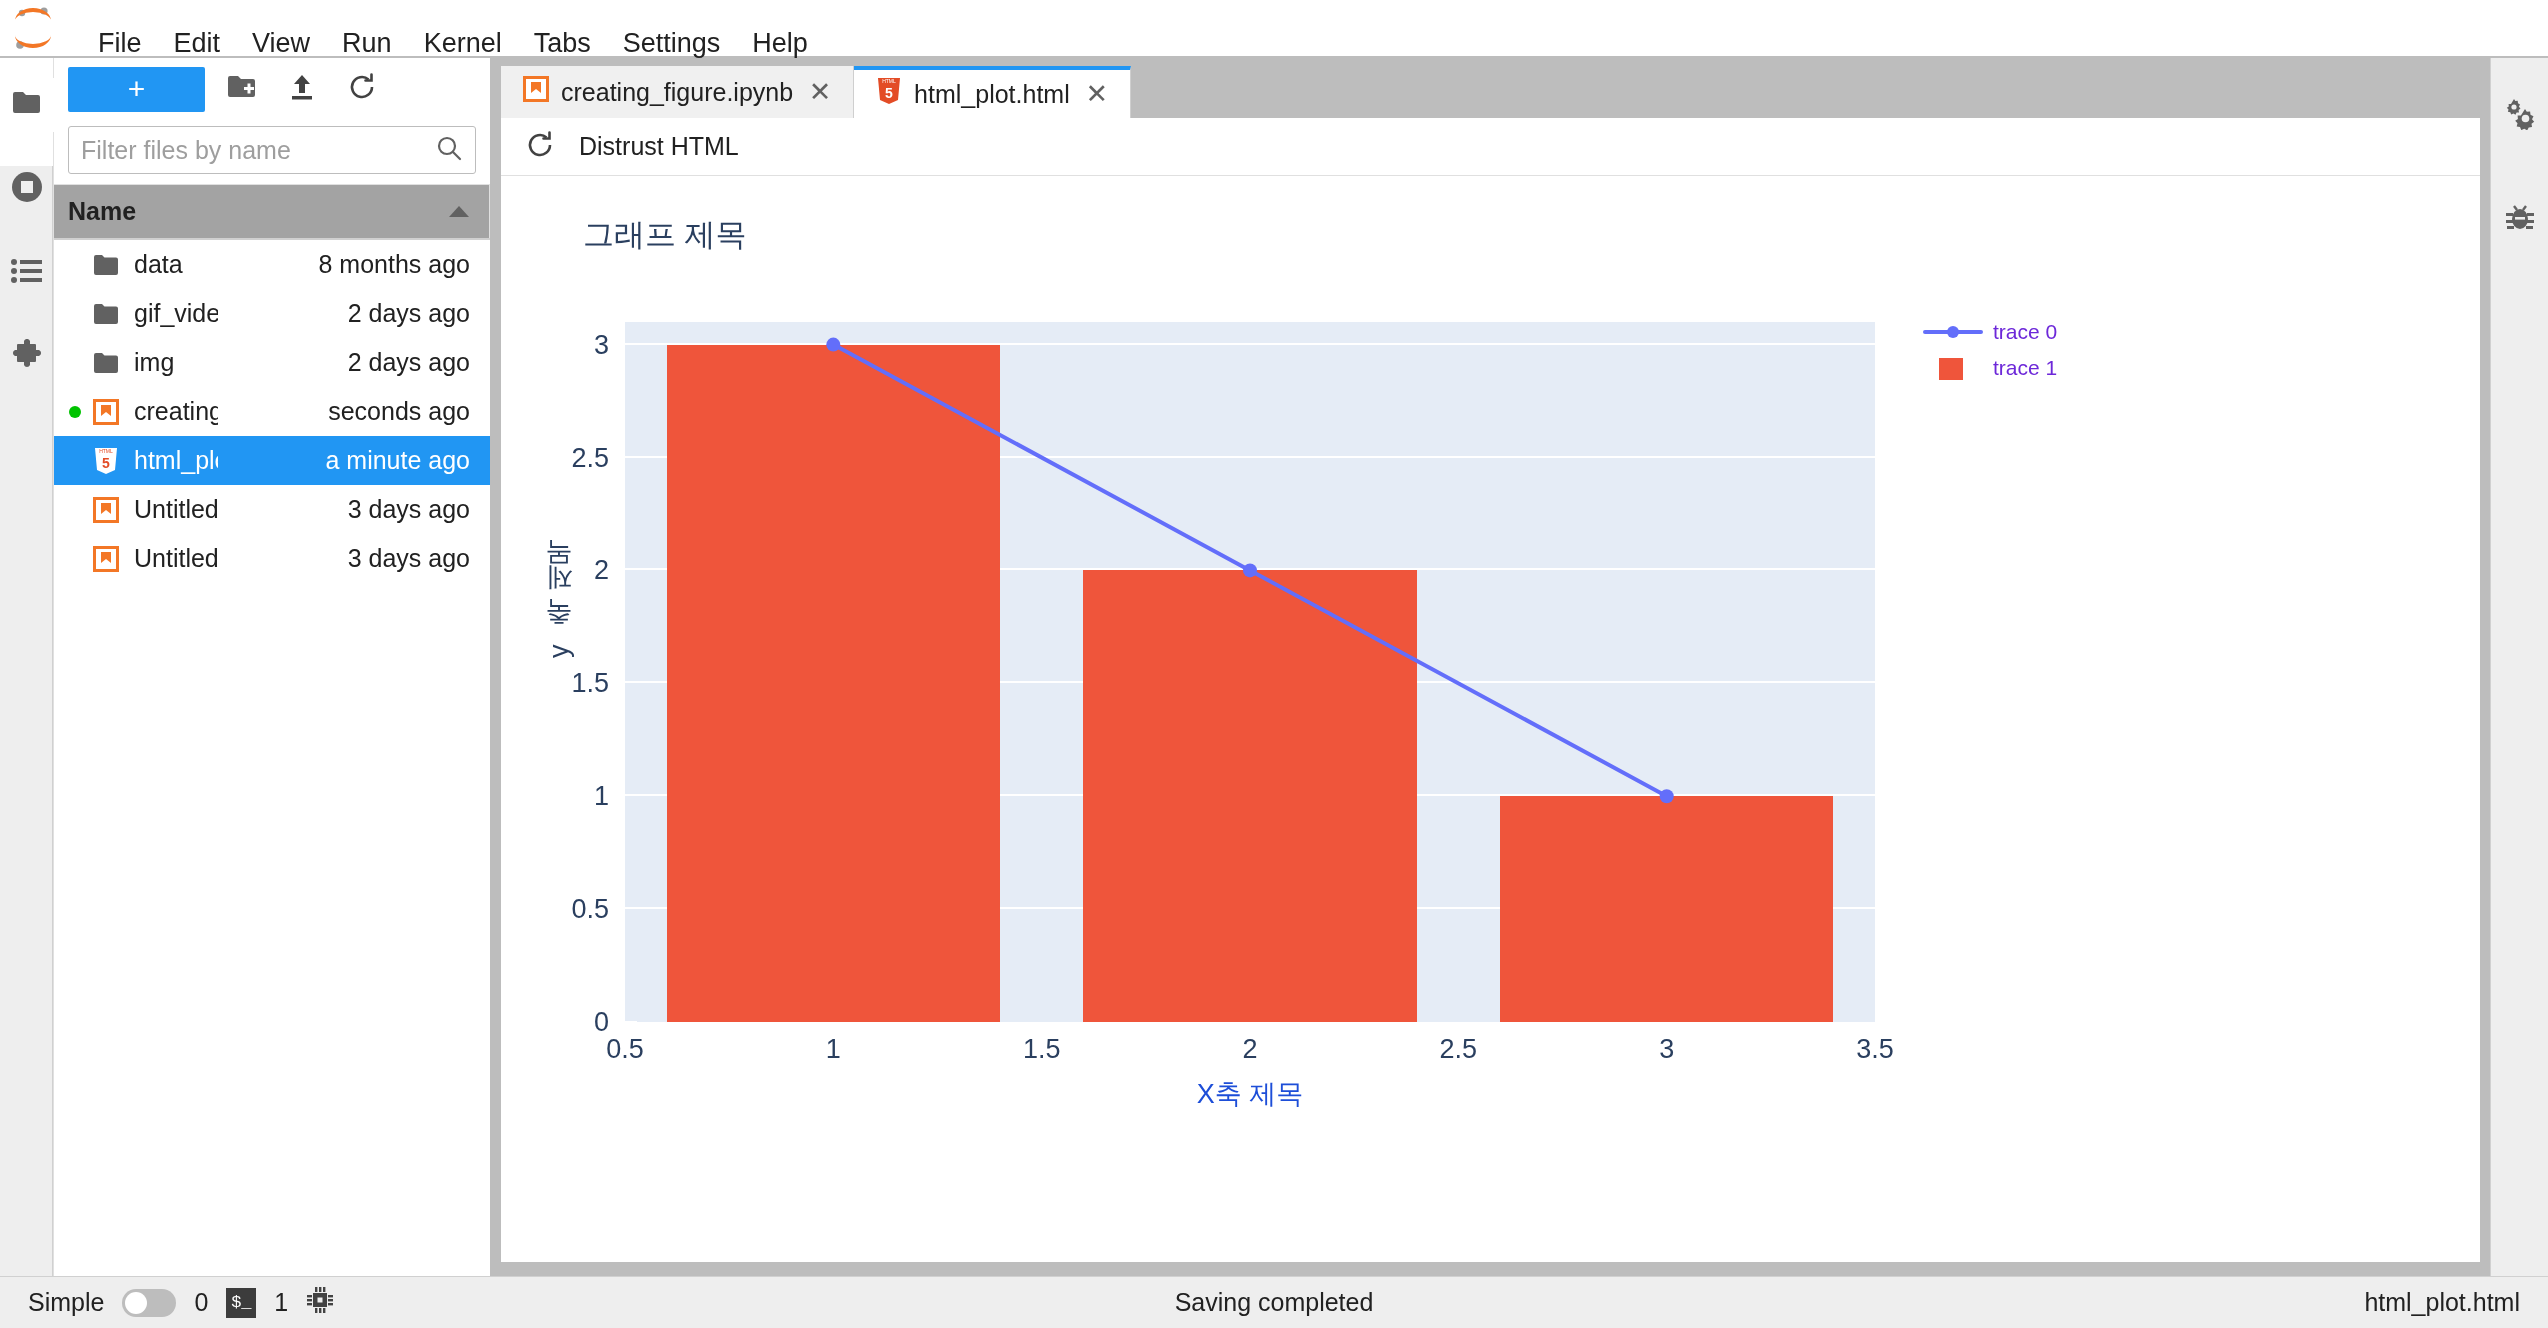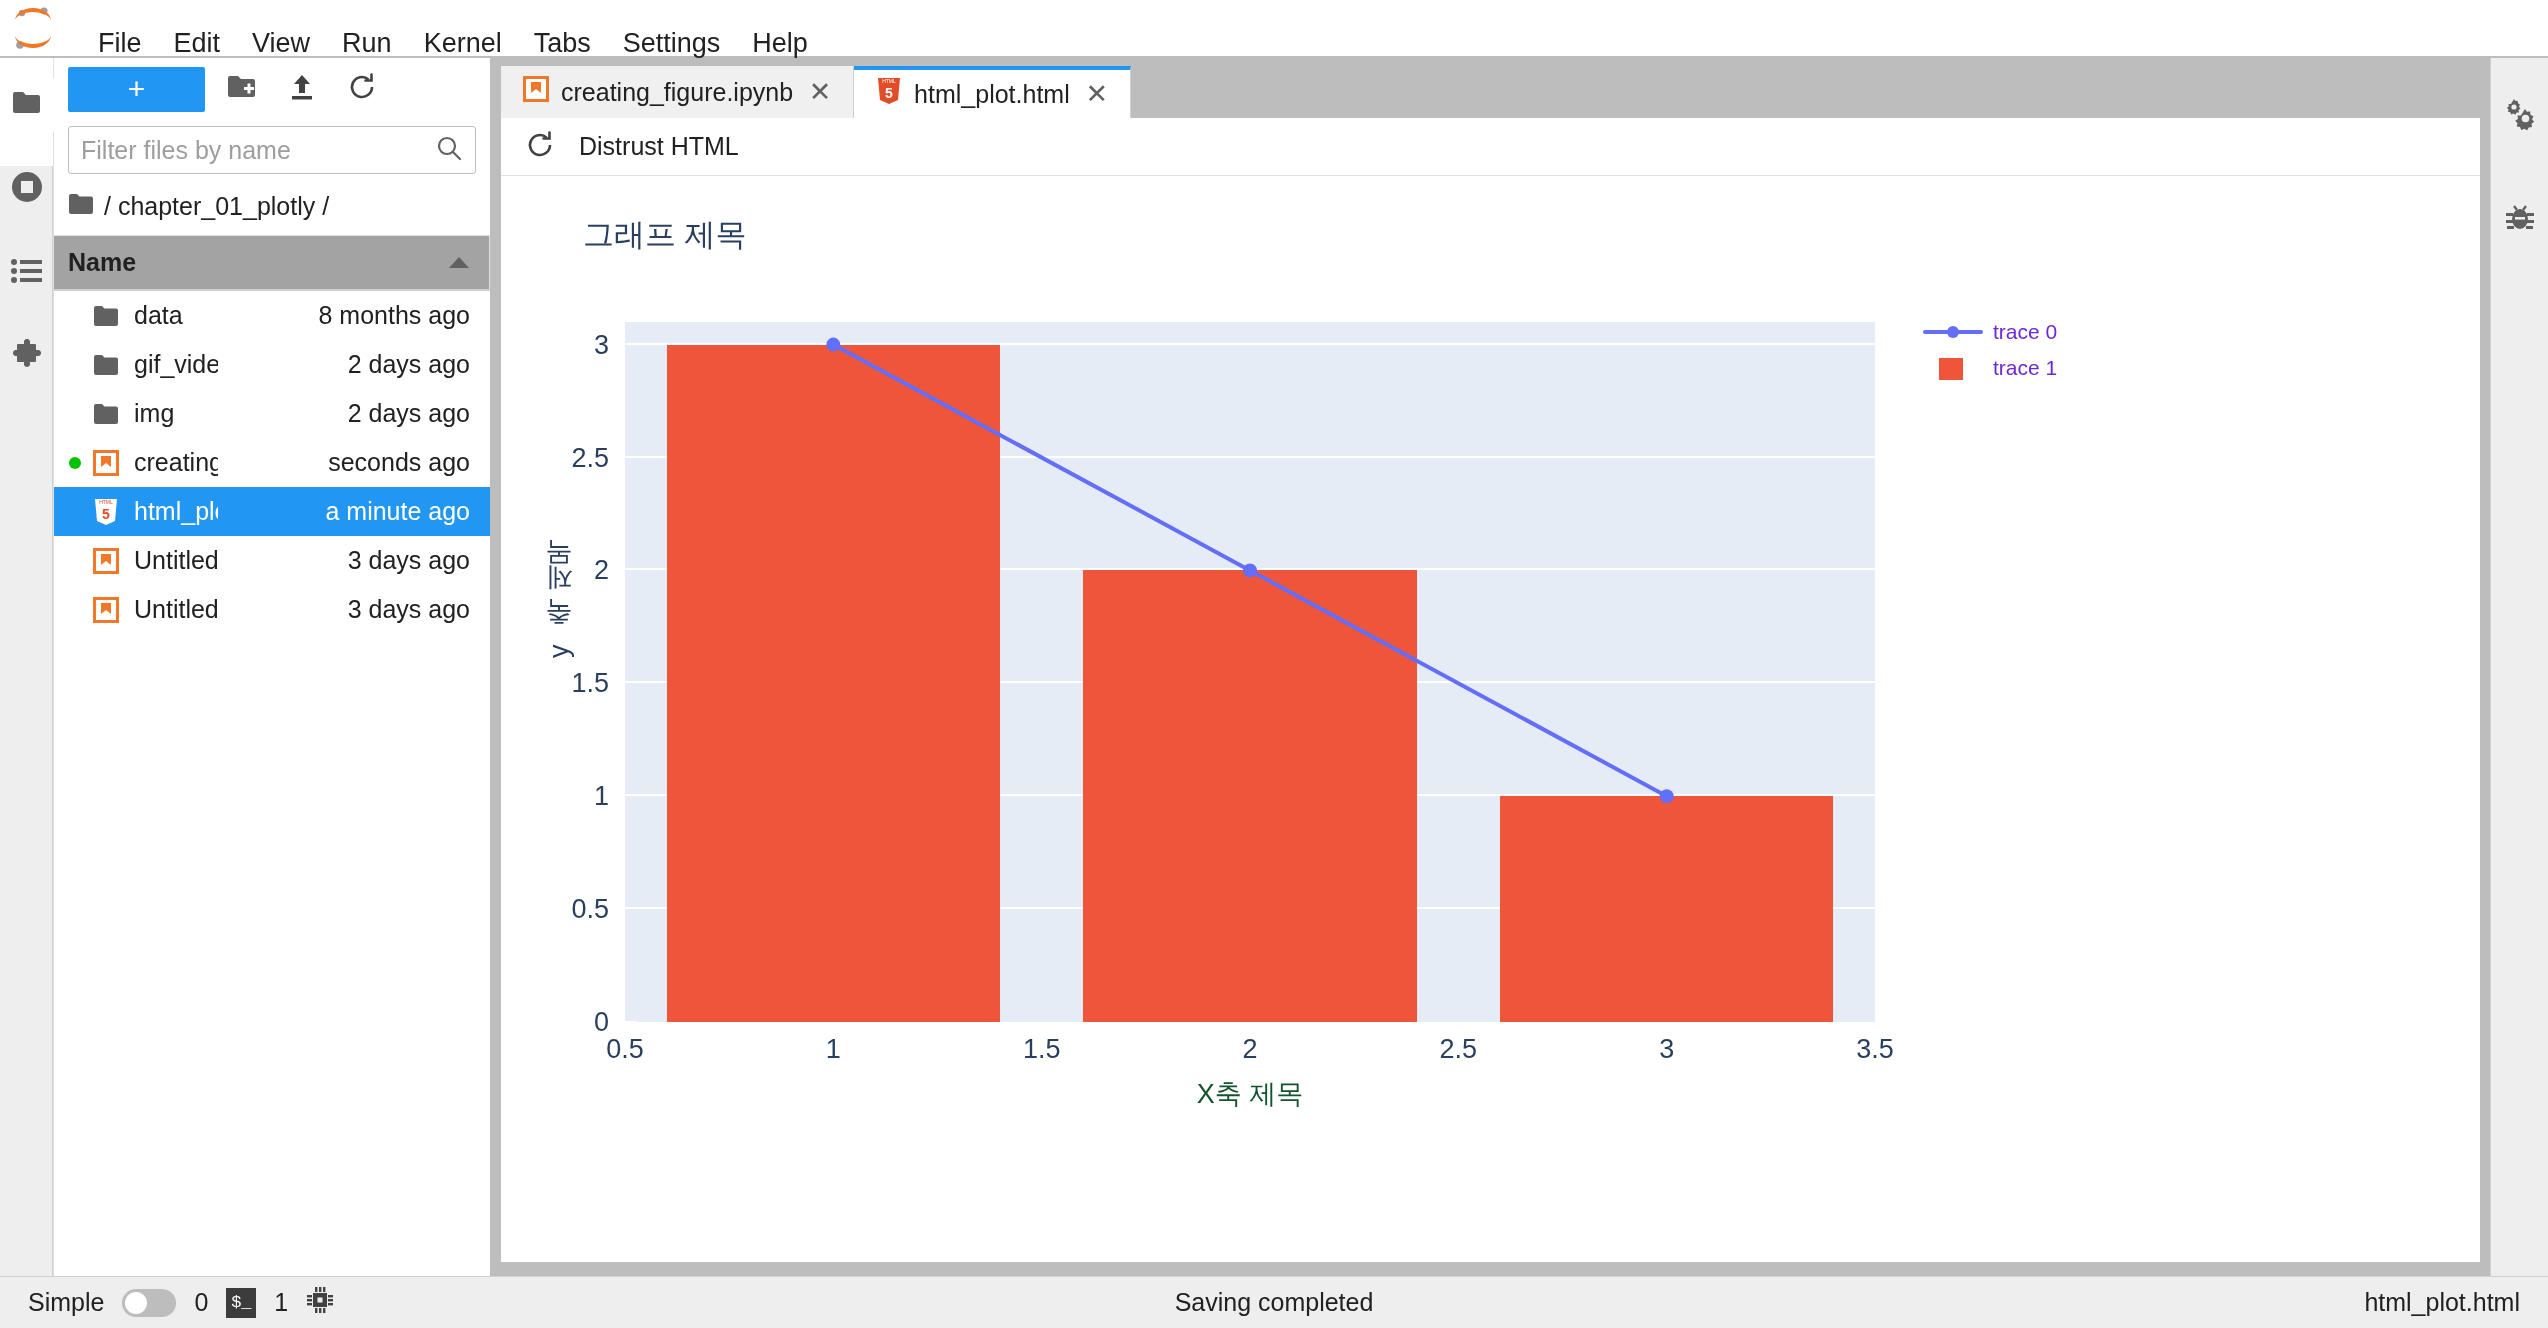--- a/index.html
+++ b/index.html
@@ -189,21 +189,21 @@
     position: absolute; transform: translateX(-50%);
     font-size: 27px; color: #2a3f5f; white-space: nowrap;
   }
   .yaxis-title {
     position: absolute; font-size: 27px; color: #2a3f5f;
     transform-origin: center center;
     writing-mode: vertical-rl; transform: rotate(180deg);
     left: 40px; top: 380px;
   }
   .xaxis-title {
-    position: absolute; font-size: 27px; color: #14532d;
+    position: absolute; font-size: 27px; color: #1d4ed8;
     left: 749px; top: 900px; transform: translateX(-50%);
   }
   .legend { position: absolute; left: 1418px; top: 138px; }
   .legend-row { display: flex; align-items: center; height: 36px; gap: 6px; cursor: pointer;}
   .legend-symbol { width: 68px; height: 26px; position: relative; flex: 0 0 68px; }
   .legend-line { position: absolute; top: 11px; left: 4px; width: 60px; height: 4px; background: #636efa; border-radius: 2px;}
   .legend-dot { position: absolute; top: 7px; left: 28px; width: 12px; height: 12px; border-radius: 50%; background: #636efa; }
   .legend-square { position: absolute; top: 3px; left: 20px; width: 24px; height: 22px; background: #ef553b; }
   .legend-label { font-size: 21px; color: #6d28d9; }
 
@@ -346,28 +346,20 @@
         <input placeholder="Filter files by name" style="">
         <span>
           <svg width="28" height="28" viewBox="0 0 28 28" fill="none" stroke="#616161" stroke-width="2.2">
             <circle cx="12" cy="12" r="8"></circle>
               <line x1="18" y1="18" x2="25" y2="25" stroke-linecap="round"></line>
           </svg>
         </span>
       </div>
     </div>
 
-    <div class="breadcrumb">
-      <span>
-        <svg width="26" height="22" viewBox="0 0 26 22">
-            <path d="M1 3a2 2 0 012-2h6l2.5 2.5H23a2 2 0 012 2V19a2 2 0 01-2 2H3a2 2 0 01-2-2z" fill="#616161"></path>
-          </svg>
-      </span>
-      <span class="crumb-text">/ chapter_01_plotly /</span>
-    </div>
 
     <div class="fb-header">
       <div class="col-name">
         <span>Name</span>
         <span class="sort-caret"></span>
       </div>
     </div>
 
     <div class="fb-list">
 

